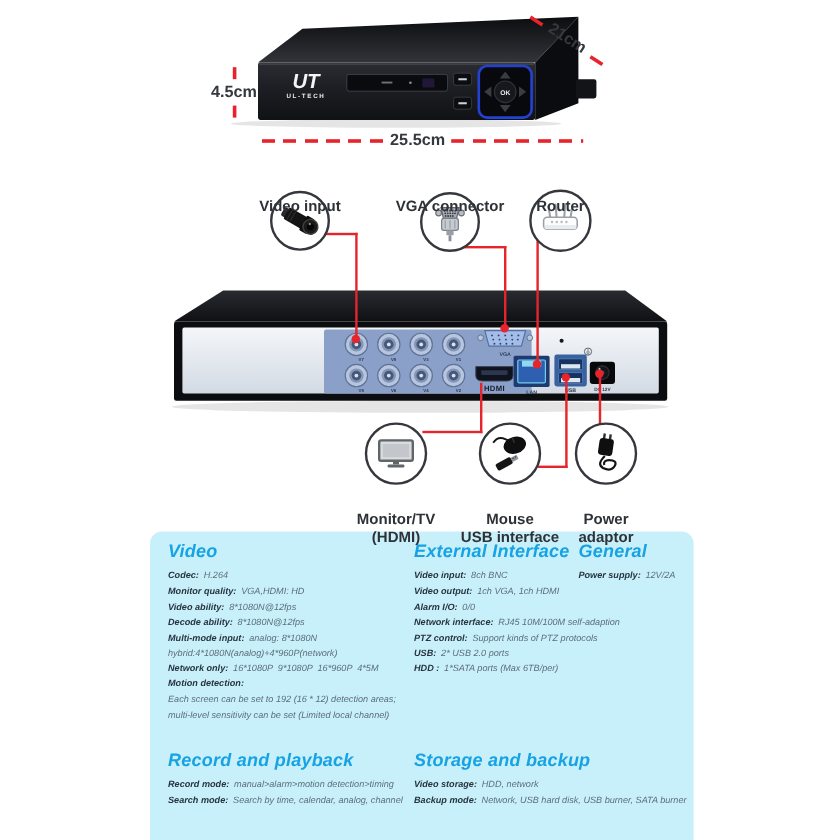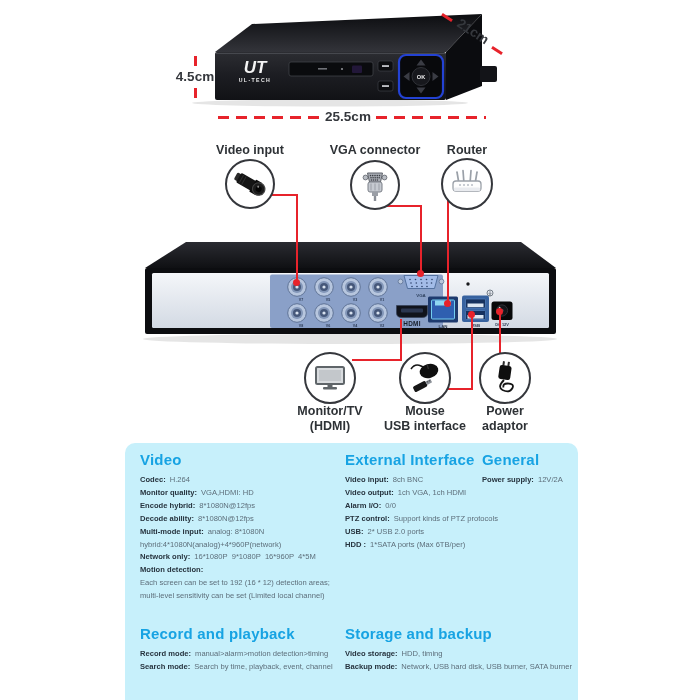--- a/index.html
+++ b/index.html
@@ -11,25 +11,25 @@
   .rdot{position:absolute;width:7px;height:7px;border-radius:50%;background:#e7232b;z-index:4;}
   .tick{position:absolute;background:#e7232b;z-index:2;}
   .dash-h{position:absolute;height:3px;z-index:2;
           background:repeating-linear-gradient(90deg,#e7232b 0 11px,transparent 11px 18px);}
   .dim{position:absolute;color:#35383d;font-size:13.5px;font-weight:600;text-align:center;z-index:3;}
   
   .cc{position:absolute;width:50px;height:50px;box-sizing:border-box;border:2.5px solid #35373c;
       border-radius:50%;background:#fff;display:flex;align-items:center;justify-content:center;z-index:5;}
   .cc.big{width:52px;height:52px;}
   .clabel{position:absolute;text-align:center;font-size:12.5px;font-weight:600;color:#2e3236;
-          line-height:15px;z-index:6;}
+          line-height:15px;z-index:6;margin-top:22px;}
   
   .panel{position:absolute;left:125px;top:443px;width:453px;height:257px;background:#c7f0fb;
          border-radius:10px 10px 0 0;z-index:1;}
-  .sec{position:absolute;}
+  .sec{position:absolute;font-style:italic;}
   .sec h3{margin:0 0 6px 0;font-size:15px;font-weight:bold;color:#17a3e3;letter-spacing:0.2px;}
   .srow{font-size:7.6px;line-height:12.9px;white-space:nowrap;color:#5d6e7a;}
   .srow .lbl{font-weight:bold;color:#27343f;margin-right:4px;}
   .srow .lbl:empty{margin-right:0;}
   svg{display:block;}
 </style>
 </head>
 <body>
 
 <div id="stage">
@@ -356,21 +356,21 @@
 
     <section class="sec" style="left:15px;top:8px;width:205px">
       <h3>Video</h3>
       <div>
 
           <div class="srow"><span class="lbl">Codec:</span><span class="val">H.264</span></div>
 
           <div class="srow"><span class="lbl">Monitor quality:</span><span class="val">VGA,HDMI: HD</span></div>
 
 
-          <div class="srow"><span class="lbl">Encode hybrid:</span><span class="val">8*1080N@12fps</span></div>
+          <div class="srow"><span class="lbl">Video ability:</span><span class="val">8*1080N@12fps</span></div>
 
           <div class="srow"><span class="lbl">Decode ability:</span><span class="val">8*1080N@12fps</span></div>
 
           <div class="srow"><span class="lbl">Multi-mode input:</span><span class="val">analog: 8*1080N</span></div>
 
           <div class="srow"><span class="lbl"></span><span class="val">hybrid:4*1080N(analog)+4*960P(network)</span></div>
 
           <div class="srow"><span class="lbl">Network only:</span><span class="val">16*1080P &nbsp;9*1080P &nbsp;16*960P &nbsp;4*5M</span></div>
 
           <div class="srow"><span class="lbl">Motion detection:</span><span class="val"></span></div>
@@ -386,20 +386,21 @@
       <div>
 
           <div class="srow"><span class="lbl">Video input:</span><span class="val">8ch BNC</span></div>
 
           <div class="srow"><span class="lbl">Video output:</span><span class="val">1ch VGA, 1ch HDMI</span></div>
 
 
 
           <div class="srow"><span class="lbl">Alarm I/O:</span><span class="val">0/0</span></div>
 
+          <div class="srow"><span class="lbl">Network interface:</span><span class="val">RJ45 10M/100M self-adaption</span></div>
 
           <div class="srow"><span class="lbl">PTZ control:</span><span class="val">Support kinds of PTZ protocols</span></div>
 
           <div class="srow"><span class="lbl">USB:</span><span class="val">2* USB 2.0 ports</span></div>
 
           <div class="srow"><span class="lbl">HDD :</span><span class="val">1*SATA ports (Max 6TB/per)</span></div>
         </div>
     </section>
 
     <section class="sec" style="left:357px;top:8px;width:95px">
@@ -410,28 +411,28 @@
         </div>
     </section>
 
     <section class="sec" style="left:15px;top:182px;width:205px">
       <h3>Record and playback</h3>
       <div>
 
           <div class="srow"><span class="lbl">Record mode:</span><span class="val">manual&gt;alarm&gt;motion detection&gt;timing</span></div>
 
 
-          <div class="srow"><span class="lbl">Search mode:</span><span class="val">Search by time, playback, event, channel</span></div>
+          <div class="srow"><span class="lbl">Search mode:</span><span class="val">Search by time, calendar, analog, channel</span></div>
         </div>
     </section>
 
     <section class="sec" style="left:220px;top:182px;width:230px">
       <h3>Storage and backup</h3>
       <div>
 
-          <div class="srow"><span class="lbl">Video storage:</span><span class="val">HDD, timing</span></div>
+          <div class="srow"><span class="lbl">Video storage:</span><span class="val">HDD, network</span></div>
 
           <div class="srow"><span class="lbl">Backup mode:</span><span class="val">Network, USB hard disk, USB burner, SATA burner</span></div>
         </div>
     </section>
 
   </div>
 </div>
 
 </body></html>

